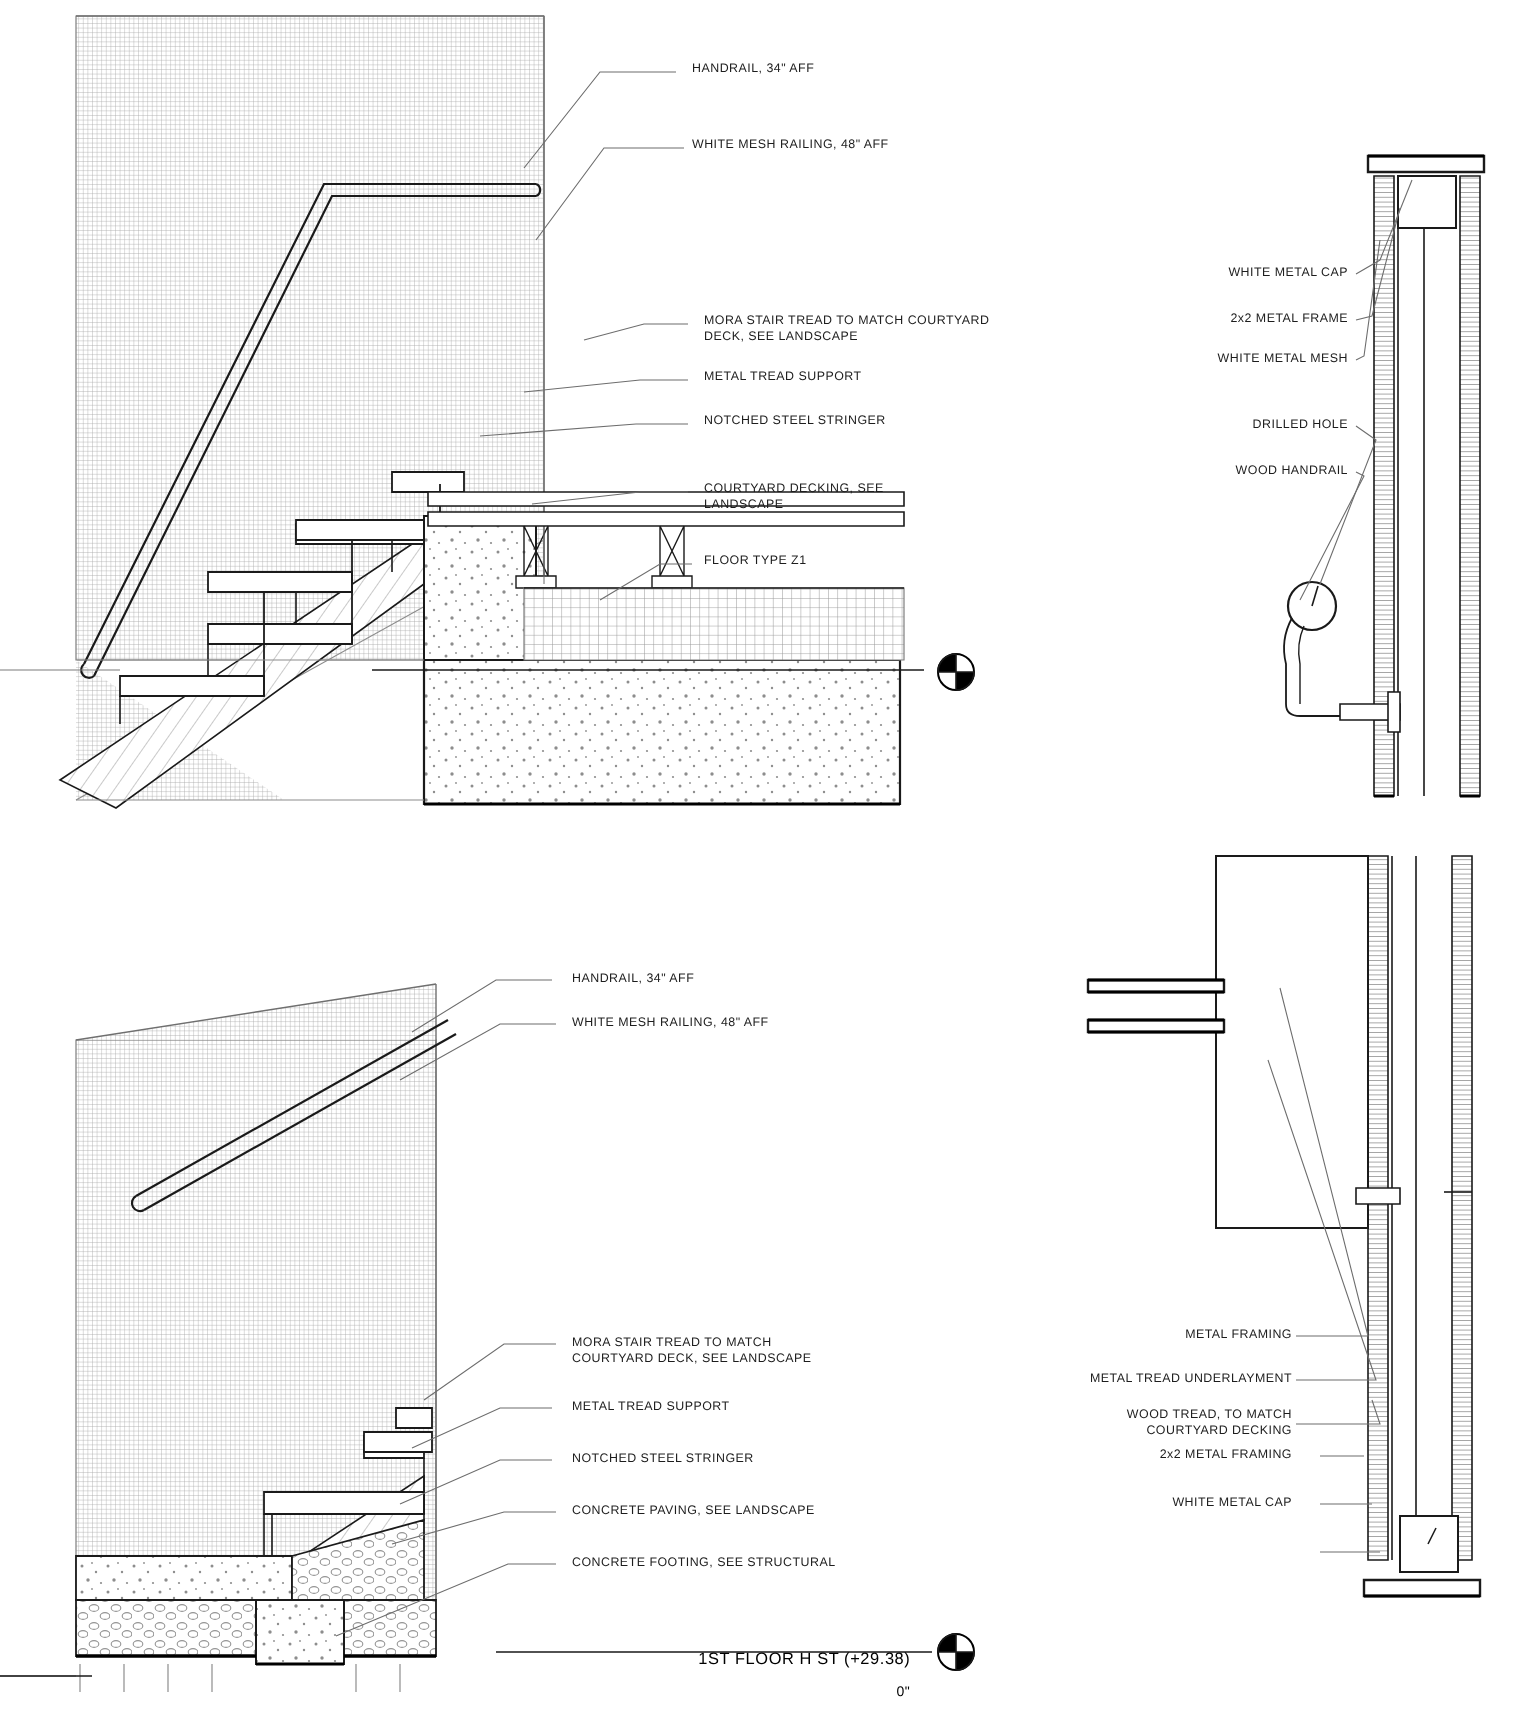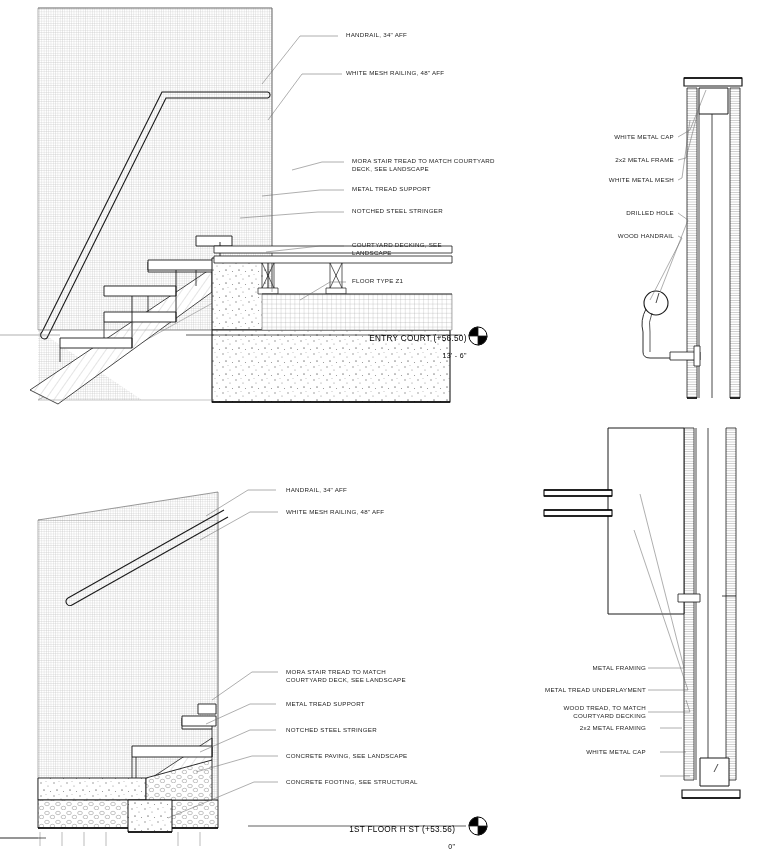--- a/index.html
+++ b/index.html
@@ -271,23 +271,19 @@
 <div class="lbl" style="left:286px;top:752px;">CONCRETE PAVING, SEE LANDSCAPE</div>
 <div class="lbl" style="left:286px;top:778px;">CONCRETE FOOTING, SEE STRUCTURAL</div>
 
 <div class="lbl r" style="left:530px;top:664px;width:116px;">METAL FRAMING</div>
 <div class="lbl r" style="left:510px;top:686px;width:136px;">METAL TREAD UNDERLAYMENT</div>
 <div class="lbl r" style="left:530px;top:704px;width:116px;">WOOD TREAD, TO MATCH
 COURTYARD DECKING</div>
 <div class="lbl r" style="left:530px;top:724px;width:116px;">2x2 METAL FRAMING</div>
 <div class="lbl r" style="left:530px;top:748px;width:116px;">WHITE METAL CAP</div>
 
-<div class="elev" style="left:364px;top:325px;">
-  <span>ENTRY COURT (+56.50)</span>
-  <span class="sub">13' - 6"</span>
-</div>
 
 <div class="elev" style="left:344px;top:816px;">
-  <span>1ST FLOOR H ST (+53.56)</span>
+  <span>1ST FLOOR H ST (+29.38)</span>
   <span class="sub">0"</span>
 </div>
 
 </div>
 
 </body></html>

